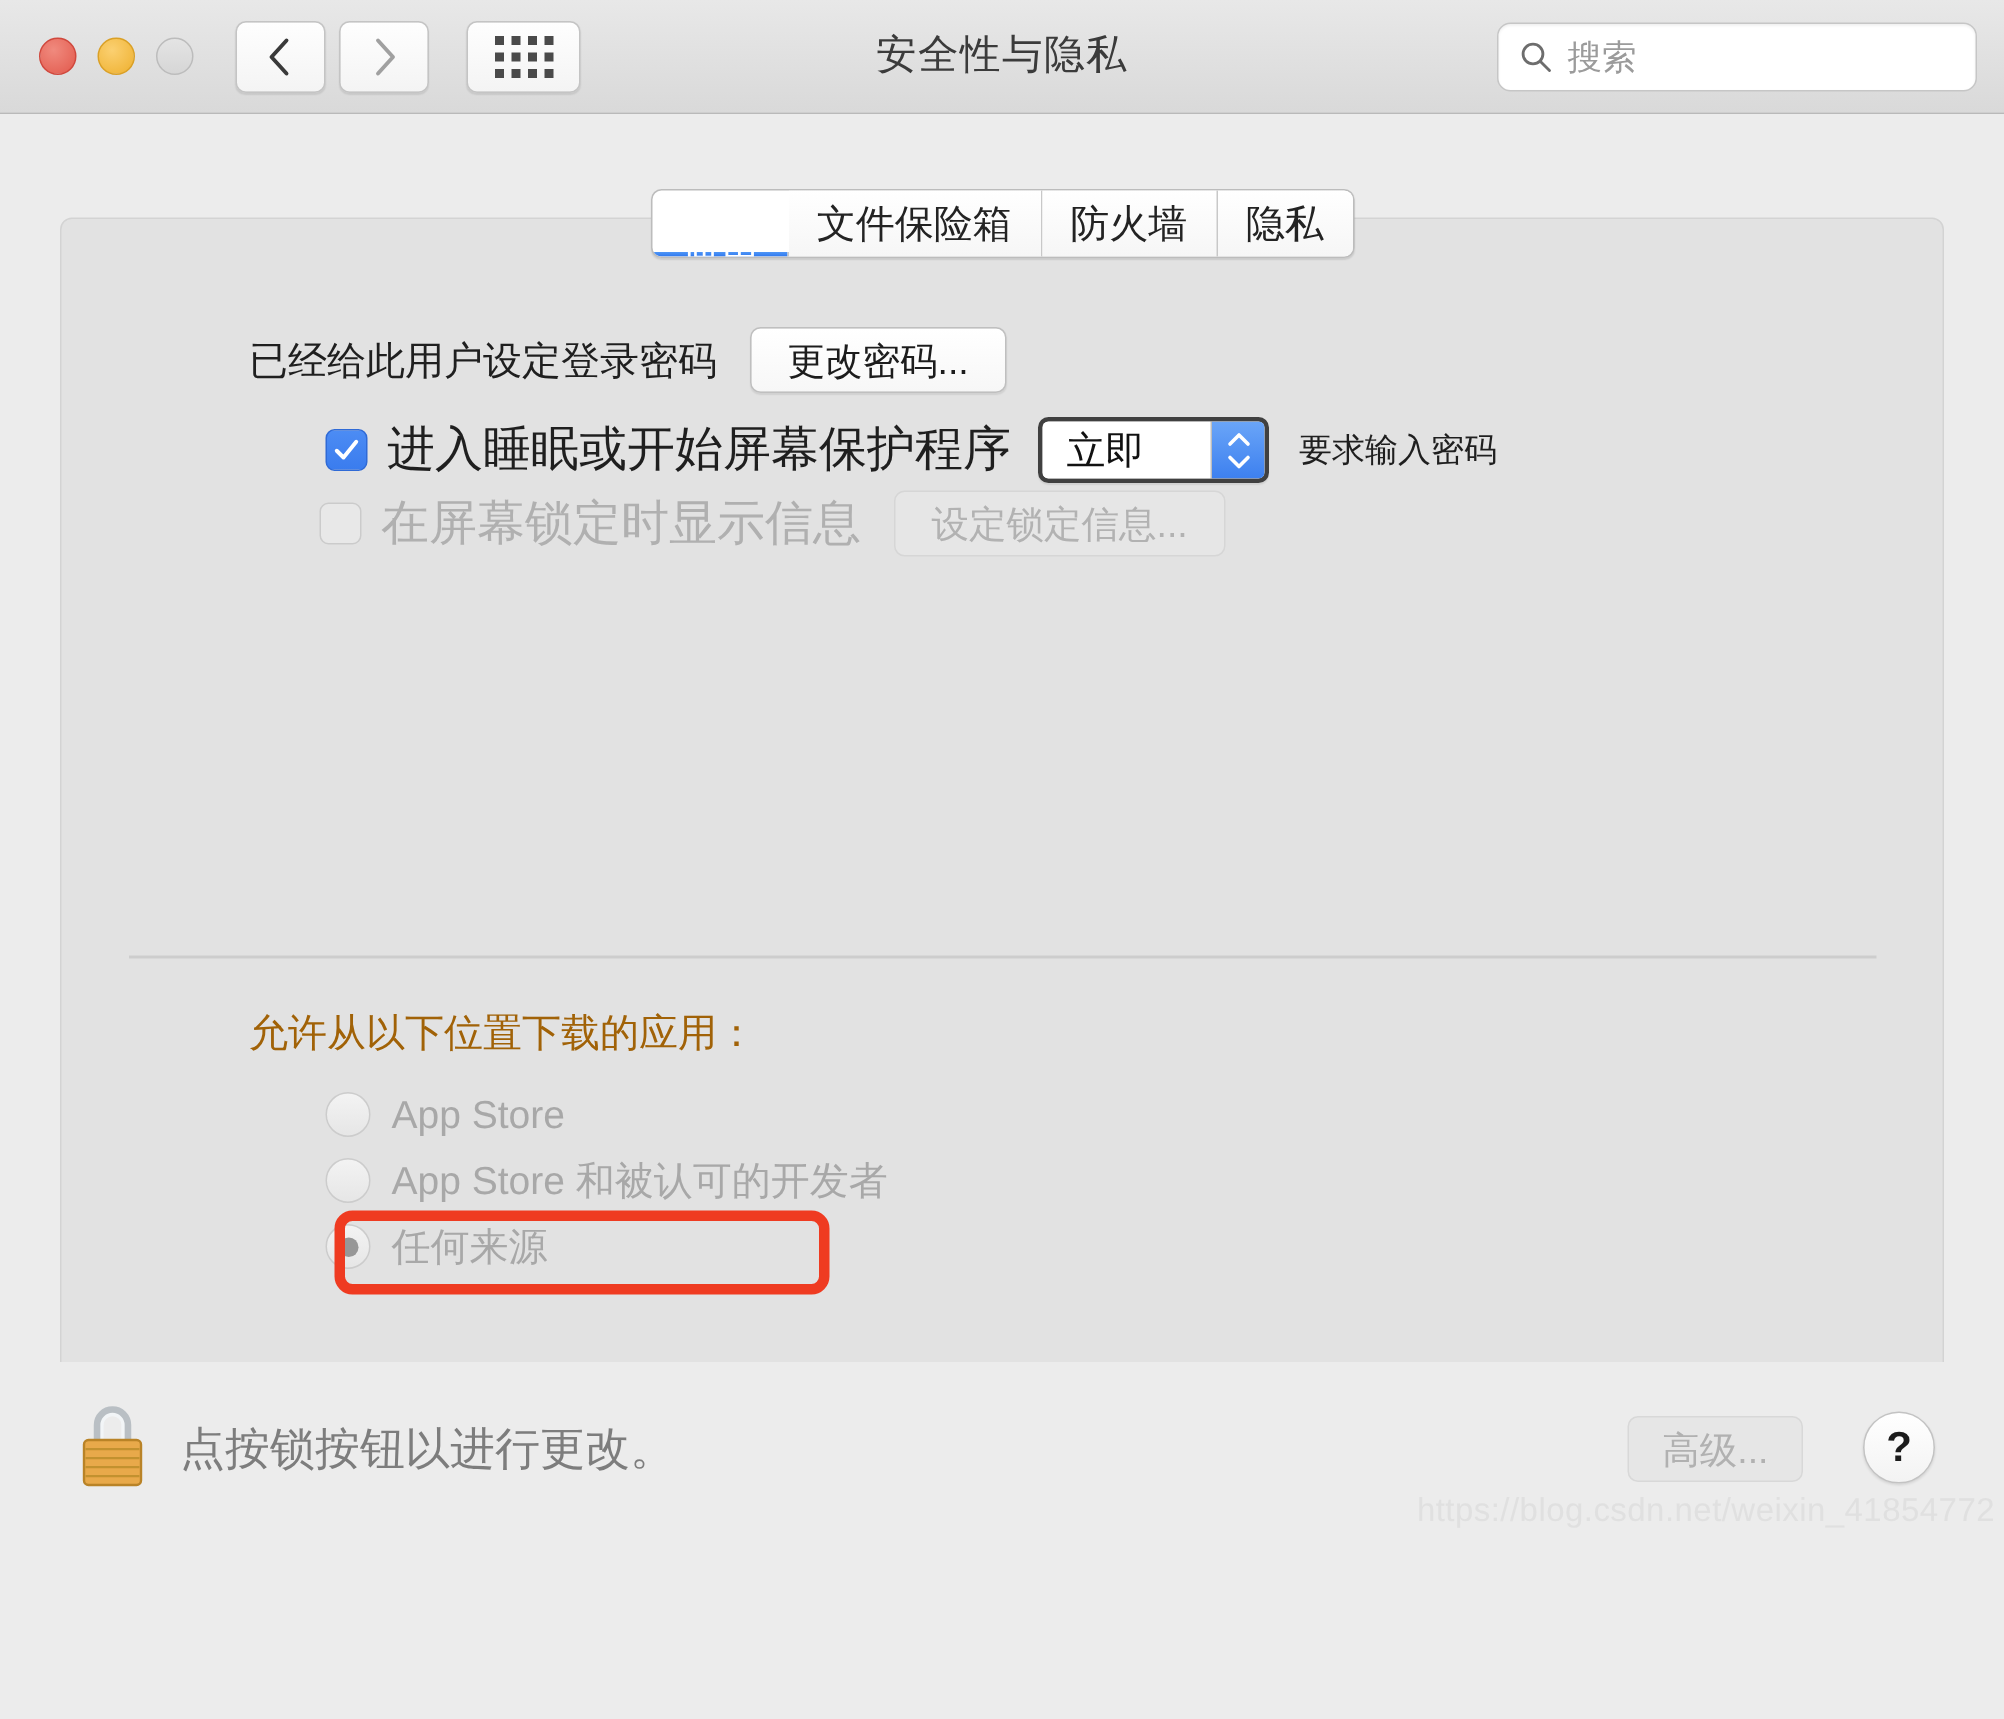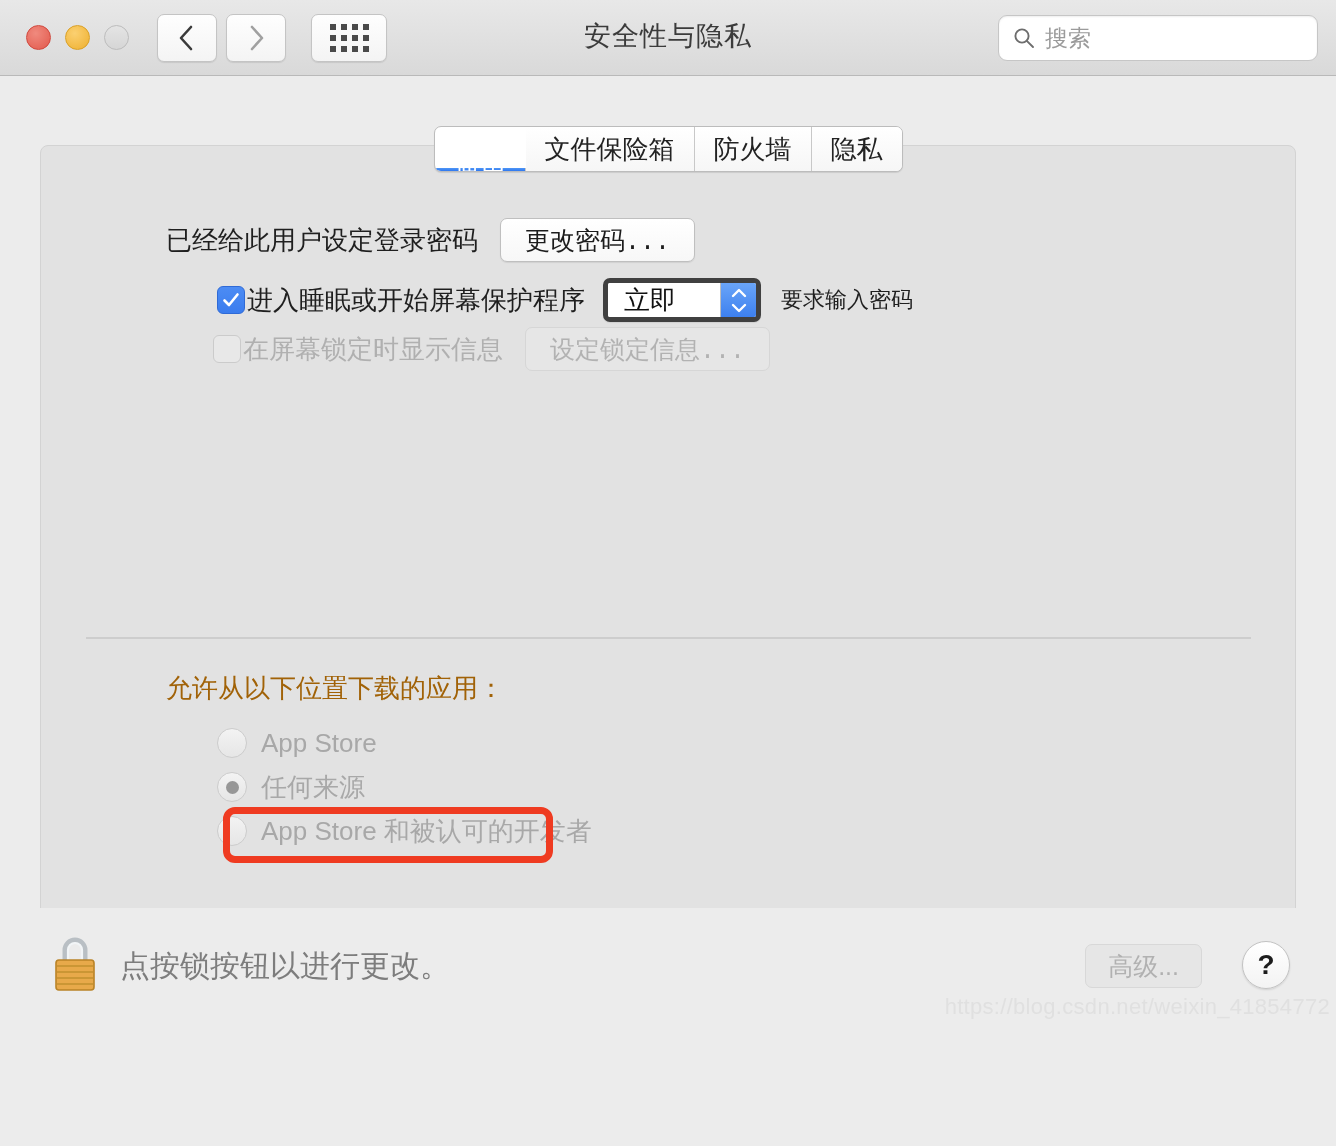--- a/index.html
+++ b/index.html
@@ -180,21 +180,21 @@
     padding: 0 24px;
     background: linear-gradient(to bottom, #ffffff, #f7f7f7);
     border: 1px solid #bfbfbf;
     border-radius: 7px;
     box-shadow: 0 1px 1px rgba(0,0,0,.08);
     font-size: 25px;
     color: #1c1c1c;
     display: flex;
     align-items: center;
     justify-content: center;
-    font-family: Liberation Mono, monospace;
+    font-family: Liberation Sans, sans-serif;
     cursor: default;
   }
   .btn.disabled {
     background: #e6e6e6;
     border-color: #d6d6d6;
     color: #b2b2b2;
     box-shadow: none;
   }
 
   .sleep-row {
@@ -211,28 +211,28 @@
     justify-content: center;
   }
   .checkbox.checked {
     background: linear-gradient(to bottom, #4c8cf4, #3a7cee);
     border: 1px solid #2f6ad6;
   }
   .checkbox.unchecked {
     background: #e8e8e8;
     border: 1px solid #cbcbcb;
   }
-  .cb-label { font-size: 26px; color: #1f1f1f; margin-left: 2px; }
+  .cb-label { font-size: 32px; color: #1f1f1f; margin-left: 13px; }
   .cb-label.dim { color: #b0b0b0; }
 
   .stepper-wrap {
     margin-left: 18px;
     display: flex;
     height: 44px;
-    border: 5px solid #404040;
+    border: 3px solid #404040;
     border-radius: 7px;
     overflow: hidden;
     background: #fff;
     box-shadow: 0 1px 1px rgba(0,0,0,.08);
   }
   .stepper-value {
     width: 112px;
     display: flex;
     align-items: center;
     padding-left: 16px;
@@ -487,28 +487,28 @@
       <div class="divider"></div>
 
       <div class="dl-title">允许从以下位置下载的应用：</div>
 
       <div class="radio-list">
         <div class="radio-row">
           <span class="radio"></span>
           <span class="radio-label">App Store</span>
         </div>
         <div class="radio-row">
+          <span class="radio"></span>
+          <span class="radio-label">App Store 和被认可的开发者</span>
+        </div>
+        <div class="radio-row">
           <span class="radio">
             <span class="inner"></span>
           </span>
           <span class="radio-label">任何来源</span>
-        </div>
-        <div class="radio-row">
-          <span class="radio"></span>
-          <span class="radio-label">App Store 和被认可的开发者</span>
         </div>
         <div class="highlight"></div>
       </div>
 
     </div>
 
     <div class="footer">
       <svg class="lock-icon" viewBox="0 0 54 60">
         <path d="M17 27 L17 16 A10 10 0 0 1 37 16 L37 27" fill="none" stroke="#b9bfc4" stroke-width="5"></path>
         <path d="M20 27 L20 16 A7 7 0 0 1 34 16 L34 27" fill="none" stroke="#f2f5f7" stroke-width="2.2"></path>

